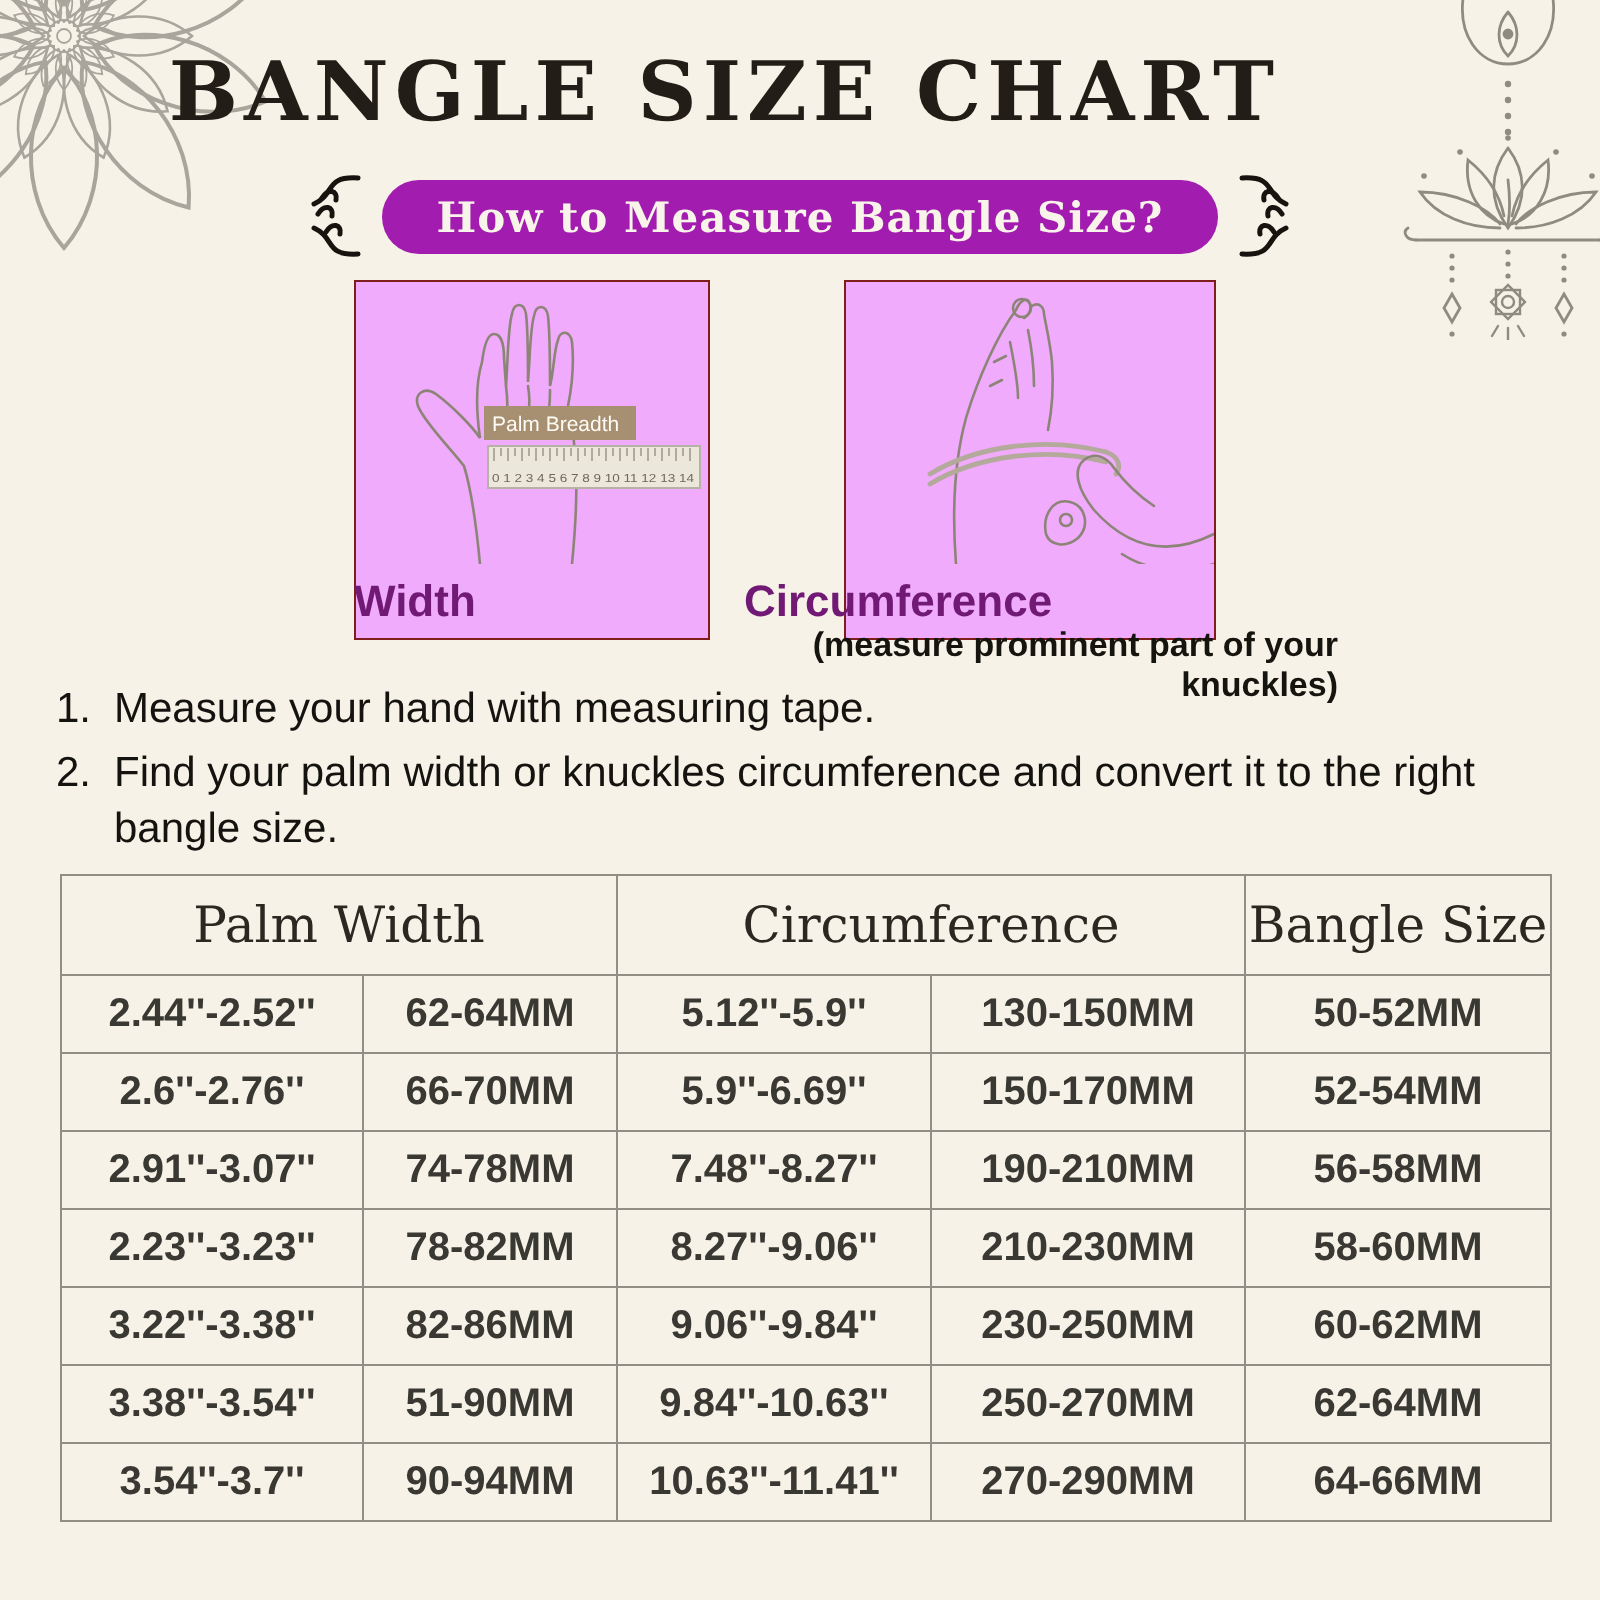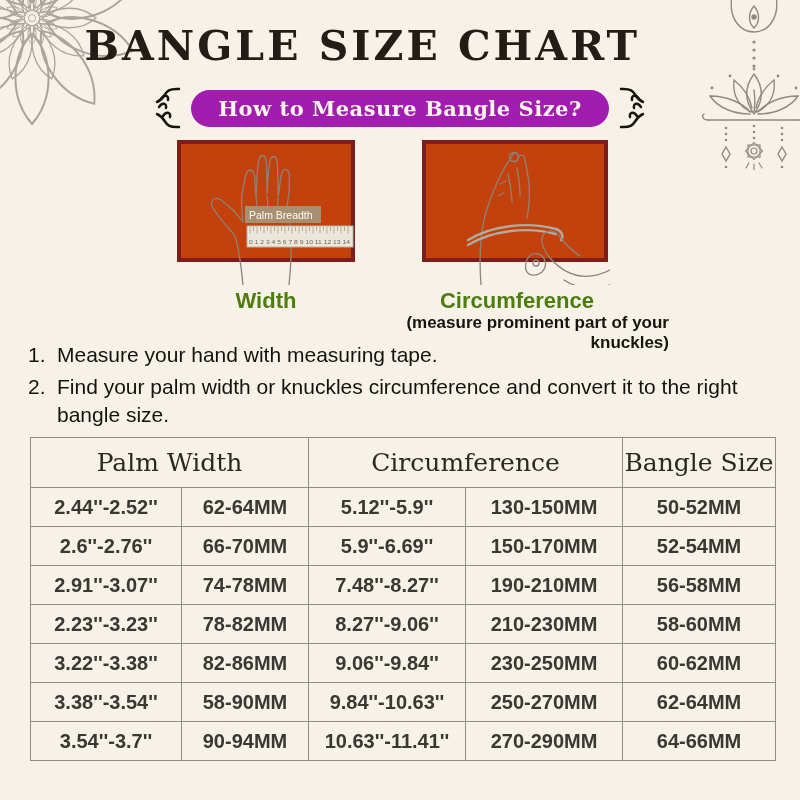--- a/index.html
+++ b/index.html
@@ -32,29 +32,29 @@
   }
   .badge{
     background:#a21caf;color:#f8f4ea;
     border-radius:19px;height:37px;line-height:37px;padding:0 27px;
     font-family:"DejaVu Serif","Liberation Serif",serif;
     font-weight:700;font-size:21px;letter-spacing:0.5px;white-space:nowrap;
   }
 
   
   .figure-box{
-    position:absolute;top:140px;height:122px;
-    border:4px solid #7f1d1d;background:#c2410c;box-sizing:border-box;
+    position:absolute;top:140px;height:180px;
+    border:1px solid #7f1d1d;background:#f0abfc;box-sizing:border-box;
   }
   .figure-box.left{left:177px;width:178px;}
   .figure-box.right{left:422px;width:186px;}
 
   .caption{
-    position:absolute;top:288px;text-align:center;
-    font-weight:700;font-size:22px;color:#4d7c0f;
+    position:absolute;top:288px;
+    font-weight:700;font-size:22px;color:#701a75;
   }
   .caption.width{left:177px;width:178px;}
   .caption.circ{left:372px;width:290px;}
   .caption-note{
     position:absolute;top:313px;left:365px;width:304px;
     text-align:right;font-weight:700;font-size:17px;color:#16140f;
   }
 
   
   .instructions{
@@ -345,21 +345,21 @@
         </tr>
         <tr>
           <td>3.22''-3.38''</td>
           <td>82-86MM</td>
           <td>9.06''-9.84''</td>
           <td>230-250MM</td>
           <td>60-62MM</td>
         </tr>
         <tr>
           <td>3.38''-3.54''</td>
-          <td>58-90MM</td>
+          <td>51-90MM</td>
           <td>9.84''-10.63''</td>
           <td>250-270MM</td>
           <td>62-64MM</td>
         </tr>
         <tr>
           <td>3.54''-3.7''</td>
           <td>90-94MM</td>
           <td>10.63''-11.41''</td>
           <td>270-290MM</td>
           <td>64-66MM</td>

